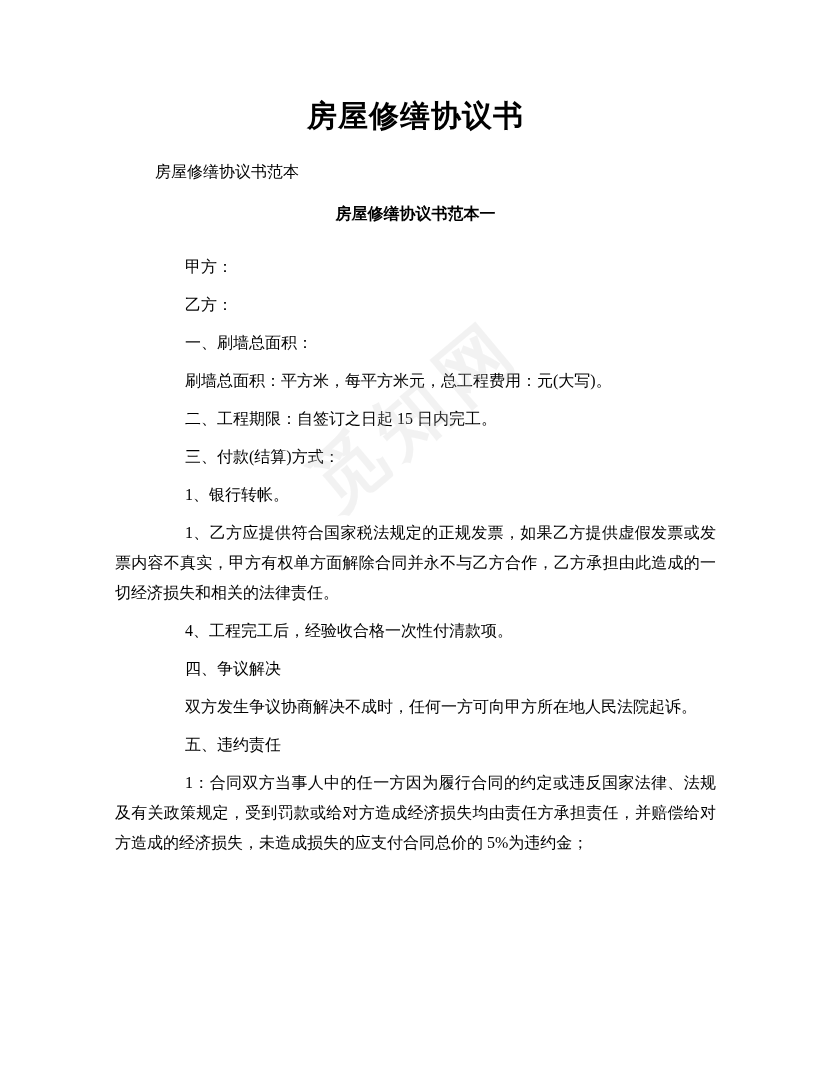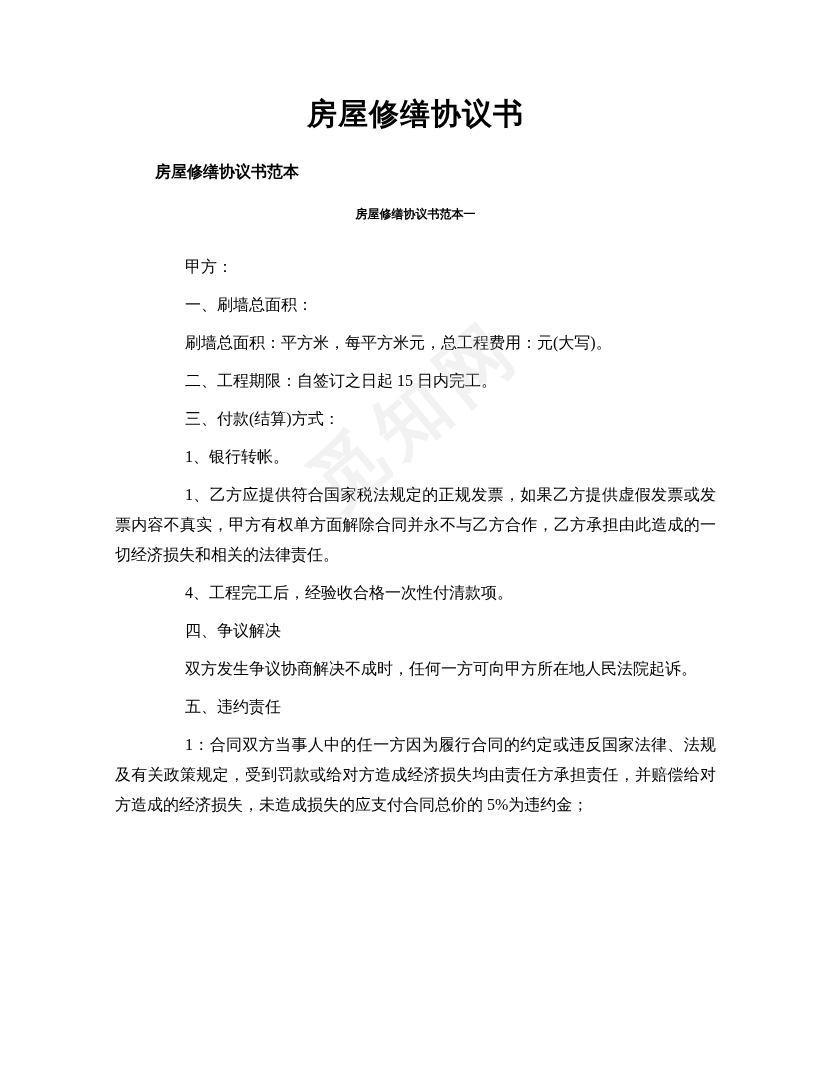--- a/index.html
+++ b/index.html
@@ -18,34 +18,34 @@
     padding: 96px 114px 40px 115px;
     font-family: "Liberation Serif", "DejaVu Serif", serif;
     color: #000000;
   }
   .doc-title {
     margin: 0 0 24px 0;
     text-align: center;
     font-size: 30px;
     line-height: 40px;
     font-weight: bold;
-    font-family: Liberation Mono, monospace;
+    font-family: Liberation Sans, sans-serif;
     letter-spacing: 1px;
   }
   .doc-subtitle {
     margin: 0 0 18px 0;
     padding-left: 40px;
     font-size: 16px;
     line-height: 24px;
-    font-weight: bold;
+    font-weight: normal;
   }
   .section-heading {
     margin: 17px 0 26px 0;
     text-align: center;
-    font-size: 12px;
+    font-size: 16px;
     line-height: 24px;
     font-weight: bold;
     font-family: "Liberation Sans", "DejaVu Sans", sans-serif;
   }
   .doc-body p {
     margin: 0 0 8px 0;
     font-size: 16px;
     line-height: 30px;
     text-indent: 70px;
     text-align: justify;
@@ -75,20 +75,21 @@
   <div class="watermark">觅知网</div>
 
   <h1 class="doc-title">房屋修缮协议书</h1>
 
   <p class="doc-subtitle">房屋修缮协议书范本</p>
 
   <h2 class="section-heading">房屋修缮协议书范本一</h2>
 
   <div class="doc-body">
     <p>甲方：</p>
+    <p>乙方：</p>
     <p>一、刷墙总面积：</p>
     <p>刷墙总面积：平方米，每平方米元，总工程费用：元(大写)。</p>
     <p>二、工程期限：自签订之日起 15 日内完工。</p>
     <p>三、付款(结算)方式：</p>
     <p>1、银行转帐。</p>
     <p>1、乙方应提供符合国家税法规定的正规发票，如果乙方提供虚假发票或发票内容不真实，甲方有权单方面解除合同并永不与乙方合作，乙方承担由此造成的一切经济损失和相关的法律责任。</p>
     <p>4、工程完工后，经验收合格一次性付清款项。</p>
     <p>四、争议解决</p>
     <p>双方发生争议协商解决不成时，任何一方可向甲方所在地人民法院起诉。</p>
     <p>五、违约责任</p>

